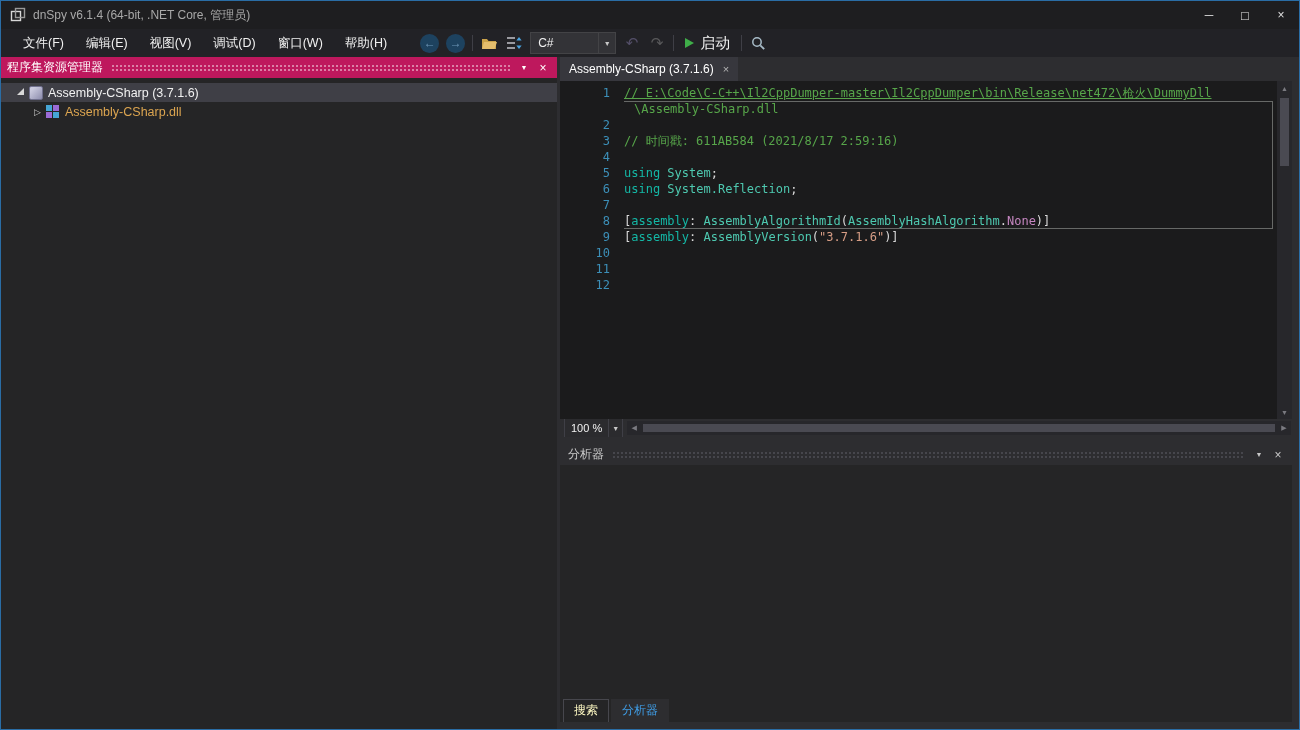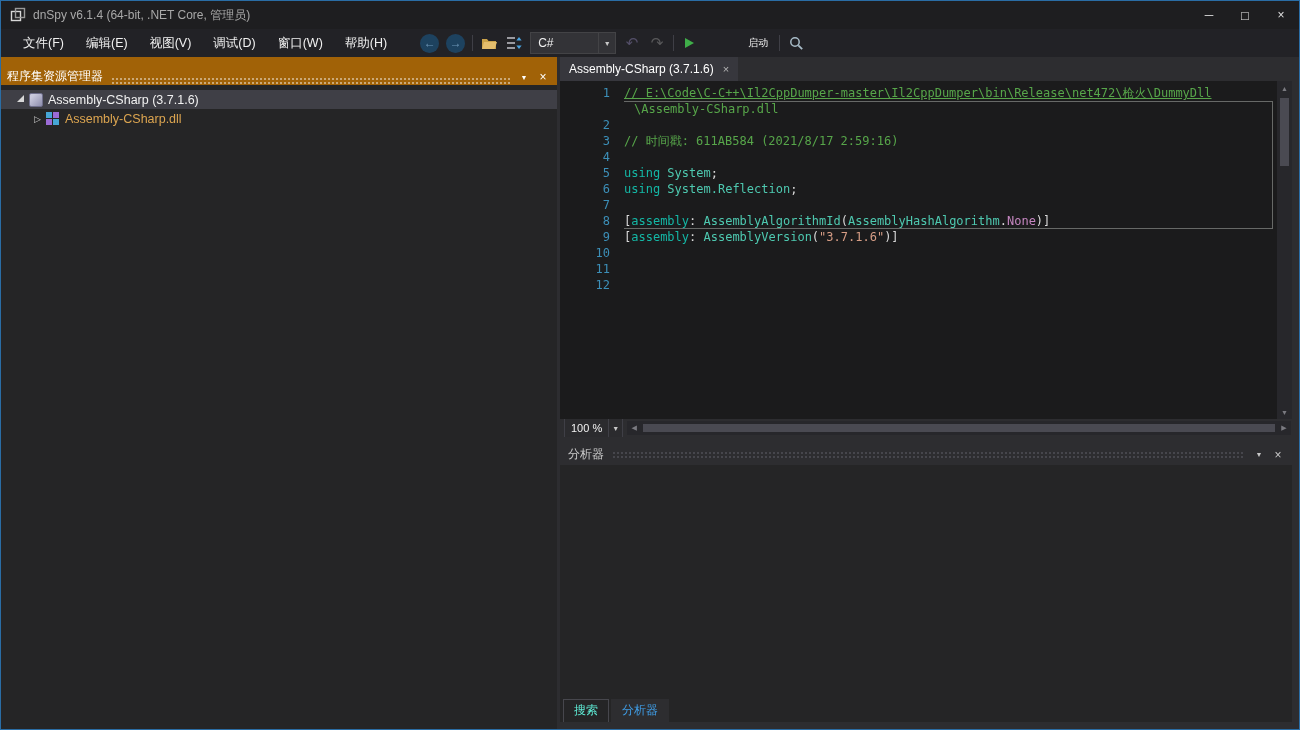--- a/index.html
+++ b/index.html
@@ -25,28 +25,28 @@
               display:flex; align-items:center; justify-content:center; color:#7fb2d9; font-size:12px; line-height:1; }
   .tool-icon { width:18px; height:18px; display:flex; align-items:center; justify-content:center; }
   .combo { width:86px; height:22px; background:#333337; border:1px solid #434346; display:flex; align-items:center; }
   .combo-text { flex:1; padding-left:7px; color:#f1f1f1; font-size:12px; }
   .combo-arrow { width:17px; height:100%; display:flex; align-items:center; justify-content:center;
                  color:#c8c8c8; font-size:8px; border-left:1px solid #434346; }
   .undo-glyph { font-size:15px; color:#8f84b8; opacity:.45; }
   .redo-glyph { font-size:15px; color:#9a9a9a; opacity:.45; }
   .start-btn { display:flex; align-items:center; gap:6px; padding:0 4px; }
   .play-tri { width:0; height:0; border-left:9px solid #3fae49; border-top:5.5px solid transparent; border-bottom:5.5px solid transparent; }
-  .start-label { color:#f1f1f1; font-size:10px;margin-left:48px; }
+  .start-label { color:#f1f1f1; font-size:15px; }
 
   
   .main { flex:1; display:flex; min-height:0; }
 
   
   .left-panel { width:556px; flex:none; background:#252526; display:flex; flex-direction:column; }
-  .panel-header-blue { height:28px; background:#a16207; display:flex; align-items:flex-end; flex:none; }
+  .panel-header-blue { height:21px; background:#be185d; display:flex; align-items:center; flex:none; }
   .panel-header-blue .ph-label { color:#ffffff; font-size:12px; padding:0 8px 0 6px; white-space:nowrap; }
   .ph-dots-blue { flex:1; height:9px; margin-right:6px;
       background-image:radial-gradient(rgba(255,255,255,.45) 1px, transparent 1.2px);
       background-size:4px 4px; background-position:0 1px; }
   .ph-btn { width:16px; height:16px; display:flex; align-items:center; justify-content:center;
             color:#ffffff; font-size:9px; margin-right:3px; }
   .ph-btn.x { font-size:12px; margin-right:6px; }
   .tree { flex:1; padding-top:5px; overflow:hidden; }
   .tree-row { height:19px; display:flex; align-items:center; font-size:12.5px; color:#f1f1f1; white-space:nowrap; }
   .tree-row.selected { background:#3f3f46; }
@@ -100,21 +100,21 @@
   .hsplit { height:7px; flex:none; background:#2d2d30; }
 
   .an-header { height:21px; flex:none; background:#2d2d30; display:flex; align-items:center; }
   .an-header .ph-label { color:#cccccc; font-size:12px; padding:0 8px; white-space:nowrap; }
   .ph-dots-gray { flex:1; height:9px; margin-right:6px;
       background-image:radial-gradient(#46464c 1px, transparent 1.2px);
       background-size:4px 4px; background-position:0 1px; }
   .an-header .ph-btn { color:#c8c8c8; }
   .an-content { flex:1; background:#252526; min-height:0; }
   .an-tabs { height:22px; flex:none; background:#252526; display:flex; align-items:center; gap:2px; padding-left:3px; }
-  .an-tab { padding:2px 10px 3px 10px; font-size:12px; color:#5eead4; border:1px solid #47474d; }
+  .an-tab { padding:2px 10px 3px 10px; font-size:12px; color:#fef9c3; border:1px solid #47474d; }
   .an-tab.active { color:#3f9ee8; border-color:transparent; background:#2d2d30; }
   .bottom-strip { height:7px; flex:none; background:#2d2d30; }
 </style>
 </head>
 <body>
 
 <div class="window">
 
   <div class="titlebar">
     <svg class="app-icon" viewBox="0 0 16 16">

